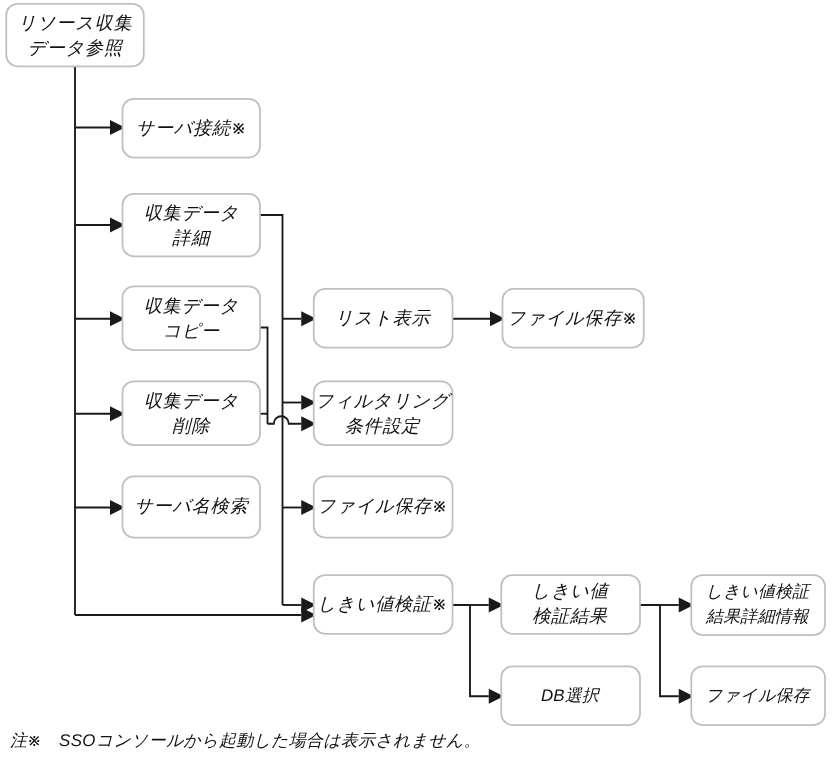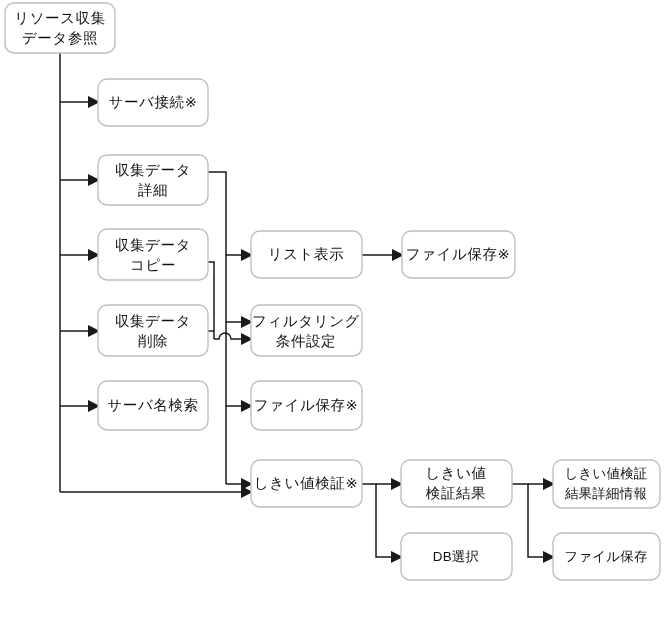--- a/index.html
+++ b/index.html
@@ -12,20 +12,21 @@
     height: 619px;
     font-family: "Liberation Sans", "DejaVu Sans", sans-serif;
     color: #000000;
     overflow: hidden;
     position: relative;
   }
   #diagram-root {
     position: relative;
     width: 667px;
     height: 619px;
+    font-style: italic;
   }
   svg#flow {
     position: absolute;
     left: 0;
     top: 0;
     width: 667px;
     height: 619px;
     display: block;
   }
   .node-rect {
@@ -217,14 +218,15 @@
       </g>
 
       <g>
         <rect class="node-rect" x="553" y="533" width="107" height="47" rx="9" ry="9"></rect>
         <text class="node-label small" x="606" y="557">ファイル保存</text>
       </g>
 
     </g>
   </svg>
 
+  <div class="footnote">注※　SSOコンソールから起動した場合は表示されません。</div>
 
 </div>
 
 </body></html>

